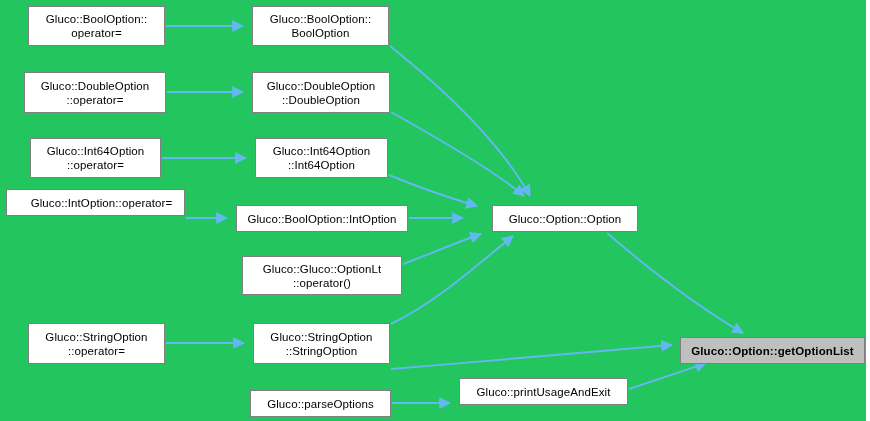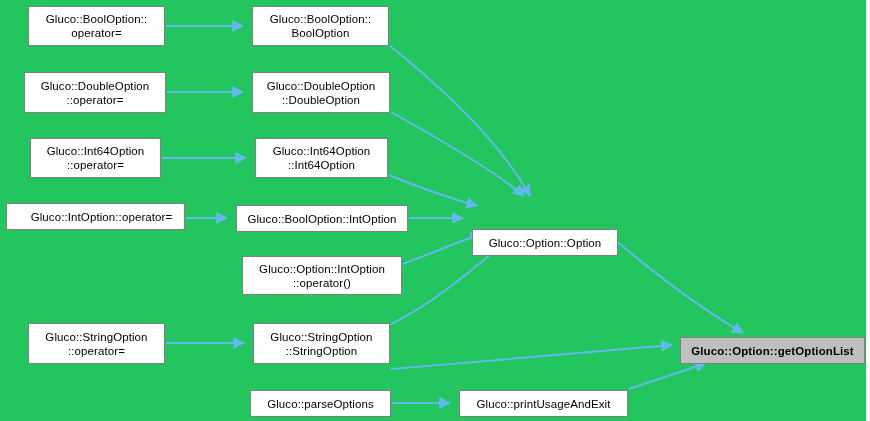--- a/index.html
+++ b/index.html
@@ -79,27 +79,27 @@
       <div class="node" style="left: 252px; top: 6px; width: 137px; height: 40px;">Gluco::BoolOption::
 BoolOption</div>
       <div class="node" style="left: 24px; top: 72px; width: 142px; height: 41px;">Gluco::DoubleOption
 ::operator=</div>
       <div class="node" style="left: 252px; top: 72px; width: 138px; height: 41px;">Gluco::DoubleOption
 ::DoubleOption</div>
       <div class="node" style="left: 30px; top: 138px; width: 131px; height: 40px;">Gluco::Int64Option
 ::operator=</div>
       <div class="node" style="left: 255px; top: 138px; width: 133px; height: 40px;">Gluco::Int64Option
 ::Int64Option</div>
-      <div class="node" style="left: 6px; top: 203px; width: 179px; height: 27px; padding-left: 12px;">Gluco::IntOption::operator=</div>
+      <div class="node" style="left: 6px; top: 189px; width: 179px; height: 27px; padding-left: 12px;">Gluco::IntOption::operator=</div>
       <div class="node" style="left: 236px; top: 205px; width: 172px; height: 27px;">Gluco::BoolOption::IntOption</div>
-      <div class="node" style="left: 472px; top: 205px; width: 146px; height: 27px; margin-top: 24px;">Gluco::Option::Option</div>
-      <div class="node" style="left: 242px; top: 256px; width: 160px; height: 39px;">Gluco::Option::IntOption
+      <div class="node" style="left: 492px; top: 205px; width: 146px; height: 27px;">Gluco::Option::Option</div>
+      <div class="node" style="left: 242px; top: 256px; width: 160px; height: 39px;">Gluco::Gluco::OptionLt
 ::operator()</div>
       <div class="node" style="left: 28px; top: 323px; width: 137px; height: 41px;">Gluco::StringOption
 ::operator=</div>
       <div class="node" style="left: 253px; top: 323px; width: 137px; height: 41px;">Gluco::StringOption
 ::StringOption</div>
       <div class="node" style="left: 250px; top: 390px; width: 141px; height: 27px;">Gluco::parseOptions</div>
-      <div class="node" style="left: 459px; top: 390px; width: 169px; height: 27px;">Gluco::printUsageAndExit</div>
+      <div class="node" style="left: 459px; top: 378px; width: 169px; height: 27px;">Gluco::printUsageAndExit</div>
       <div class="node highlight" style="left: 680px; top: 337px; width: 185px; height: 27px;">Gluco::Option::getOptionList</div>
     </div>
 
 </div>
 
 </body></html>

